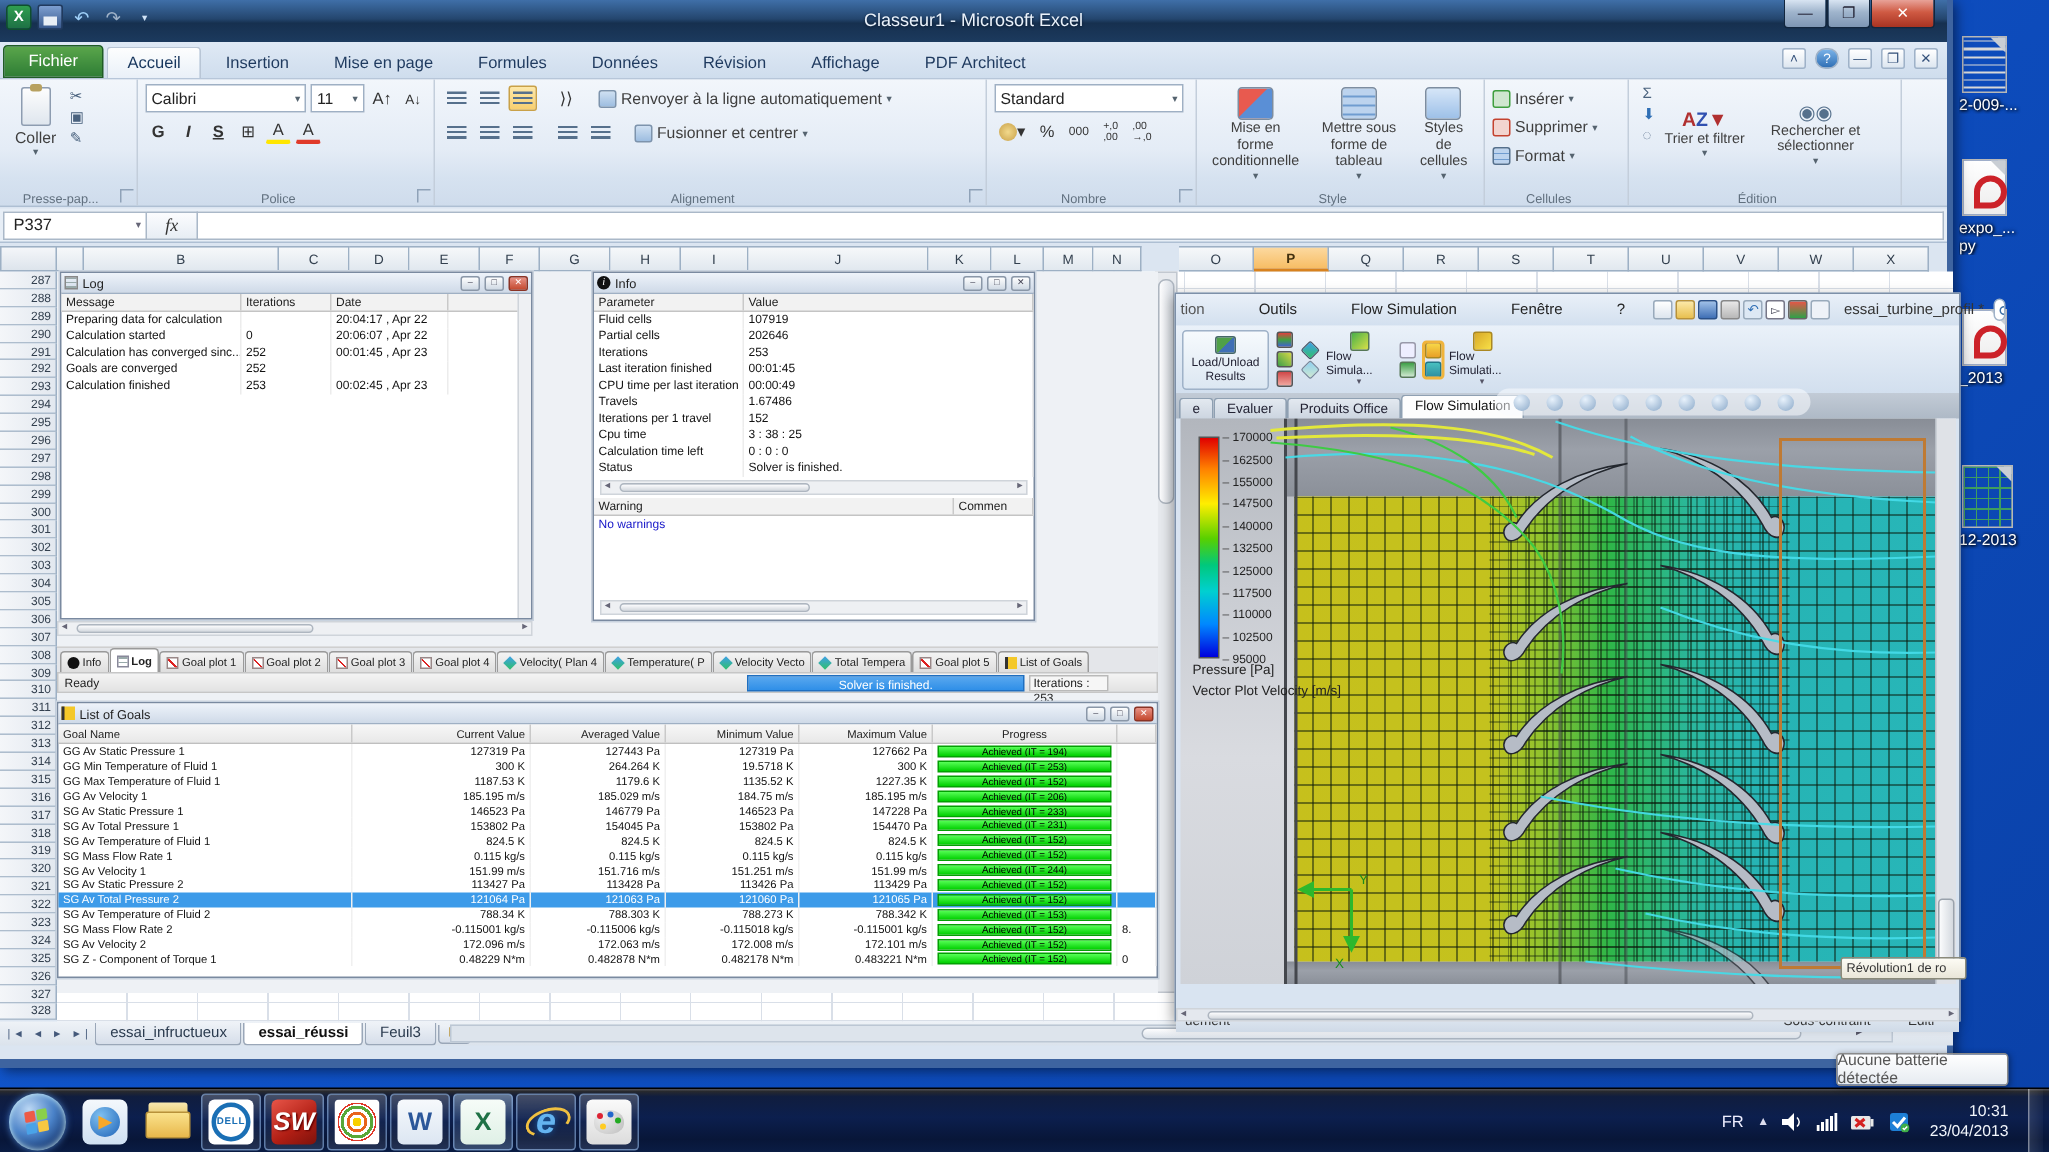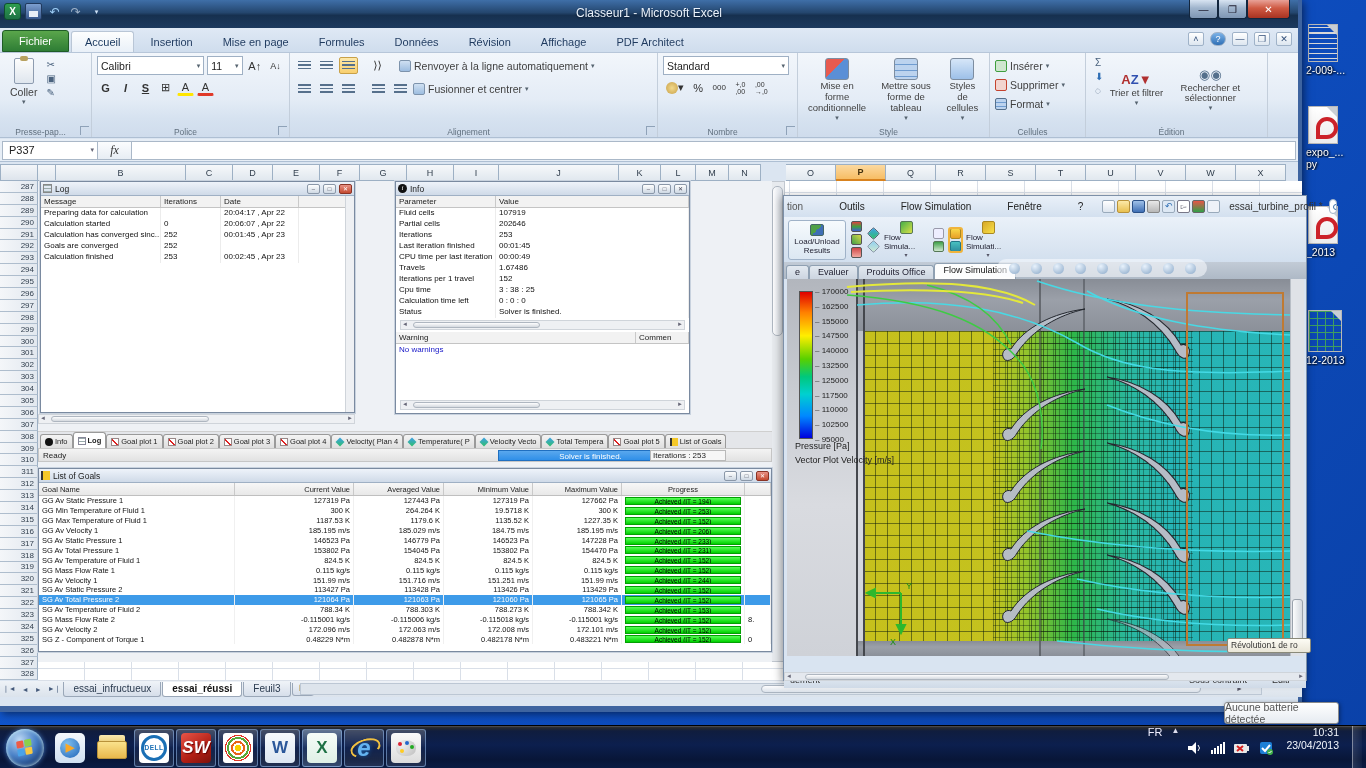--- a/index.html
+++ b/index.html
@@ -121,21 +121,21 @@
   .ti{width:8px;height:8px;display:inline-block;flex-shrink:0}
   .ti.info{background:#111;border-radius:50%}
   .ti.log{background:#fff;border:1px solid #889;background-image:repeating-linear-gradient(#9aa 0 1px,transparent 1px 3px)}
   .ti.plot{background:#fff;border:1px solid #988;background-image:linear-gradient(45deg,transparent 40%,#d22 40% 55%,transparent 55%)}
   .ti.cut{background:linear-gradient(135deg,#3fa0e8,#2fc06a);transform:rotate(45deg) scale(.8)}
   .ti.goals{background:#f4c829;border-left:2px solid #333}
   #solvstat{position:absolute;left:0;top:267px;width:734px;height:14px;background:linear-gradient(#f4f4f4,#e2e2e2);border:1px solid #c6c6c6;display:flex;align-items:center}
   #solvstat .rdy{font-size:8px;color:#222;padding-left:4px}
   #prog{position:absolute;left:459px;top:1px;width:185px;height:11px;background:linear-gradient(#5aa8ee,#2f8fe8);border:1px solid #1f6fc0;
     color:#fff;font-size:8px;text-align:center;line-height:11px}
-  #iter{position:absolute;left:611px;top:1px;width:76px;height:11px;border:1px solid #b9b9b9;background:#f6f6f6;font-size:8px;color:#222;padding-left:2px;line-height:10px}
+  #iter{position:absolute;left:647px;top:1px;width:53px;height:11px;border:1px solid #b9b9b9;background:#f6f6f6;font-size:8px;color:#222;padding-left:2px;line-height:10px}
 
   
   #goalswin{left:0;top:287px;width:734px;height:184px}
   #goalhead{display:flex;background:linear-gradient(#f7f7f7,#e8e8e8);border-bottom:1px solid #bfbfbf}
   #goalhead>div{font-size:7.5px;color:#222;border-right:1px solid #c9c9c9;padding:1px 3px;height:12px}
   .grow{display:flex;height:9.9px;align-items:center}
   .grow.sel{background:#3d9be9;color:#fff}
   .grow.sel .gc{color:#fff}
   .gc{font-size:7.5px;color:#111;border-right:1px solid #f0f0f0;padding:0 3px;white-space:nowrap;overflow:hidden;height:100%;display:flex;align-items:center}
   .g0{width:196px}.g1{width:119px}.g2{width:90px}.g3{width:89px}.g4{width:89px}.g5{width:123px}.g6{flex:1}
@@ -264,21 +264,21 @@
   .xl-i{background:linear-gradient(#f6fcf8,#dff0e6);border-radius:4px;color:#1e7145;font-size:17px}
   .ie-i{background:transparent;color:#64b4f0;font-size:24px;font-style:italic;text-shadow:0 0 4px #1a5fa8;position:relative}
   .ie-i:after{content:"";position:absolute;left:1px;top:6px;width:27px;height:14px;border:2px solid #f0c040;border-radius:50%;transform:rotate(-18deg);border-bottom-color:transparent}
   .paint-i{background:linear-gradient(#fafafa,#dcdcdc);border-radius:4px;position:relative}
   .paint-i .pal{width:20px;height:16px;background:radial-gradient(circle at 30% 30%,#efefef,#bdbdbd);border-radius:50% 50% 45% 45%;position:relative}
   .pal i{position:absolute;width:4px;height:4px;border-radius:50%}
   .pal i:nth-child(1){left:2px;top:2px;background:#d23}
   .pal i:nth-child(2){left:9px;top:1px;background:#26c}
   .pal i:nth-child(3){left:14px;top:5px;background:#2a2}
   .pal i:nth-child(4){left:4px;top:9px;background:#fc2}
-  #tray{position:absolute;right:4px;top:0;height:43px;display:flex;gap:9px;color:#fff}
+  #tray{position:absolute;right:4px;top:0;height:43px;display:flex;align-items:center;gap:9px;color:#fff}
   #lang{font-size:11px;color:#eef}
   #trayarrow{font-size:8px;color:#dde}
   .tico{display:flex;align-items:center}
   #clock{font-size:10.5px;text-align:right;line-height:13px;color:#f2f6fc;margin-left:4px}
   #showdesk{width:10px;height:43px;border-left:1px solid rgba(255,255,255,.45);background:linear-gradient(90deg,rgba(255,255,255,.12),rgba(255,255,255,.03));margin-left:4px}
 </style>
 </head>
 <body>
 
 <div id="screen">
@@ -415,21 +415,21 @@
             </span>
           <span class="fbtn">
               <span class="lines"></span>
             </span>
           <span class="fbtn" style="margin-left:8px">
               <span class="lines"></span>
             </span>
           <span class="fbtn">
               <span class="lines"></span>
             </span>
-          <span class="smbtn" style="">
+          <span class="smbtn" style="margin-left:10px">
             <span class="ico10" style="background:linear-gradient(#cfe0f2,#9dbde0);border:1px solid #7d93ac"></span>
             <span>Fusionner et centrer</span>
             </span>
         </div>
         <div class="glabel">Alignement</div>
         <div class="dlauncher"></div>
       </div>
 
       <div class="rgroup" style="width:140px">
         <div class="rrow">

